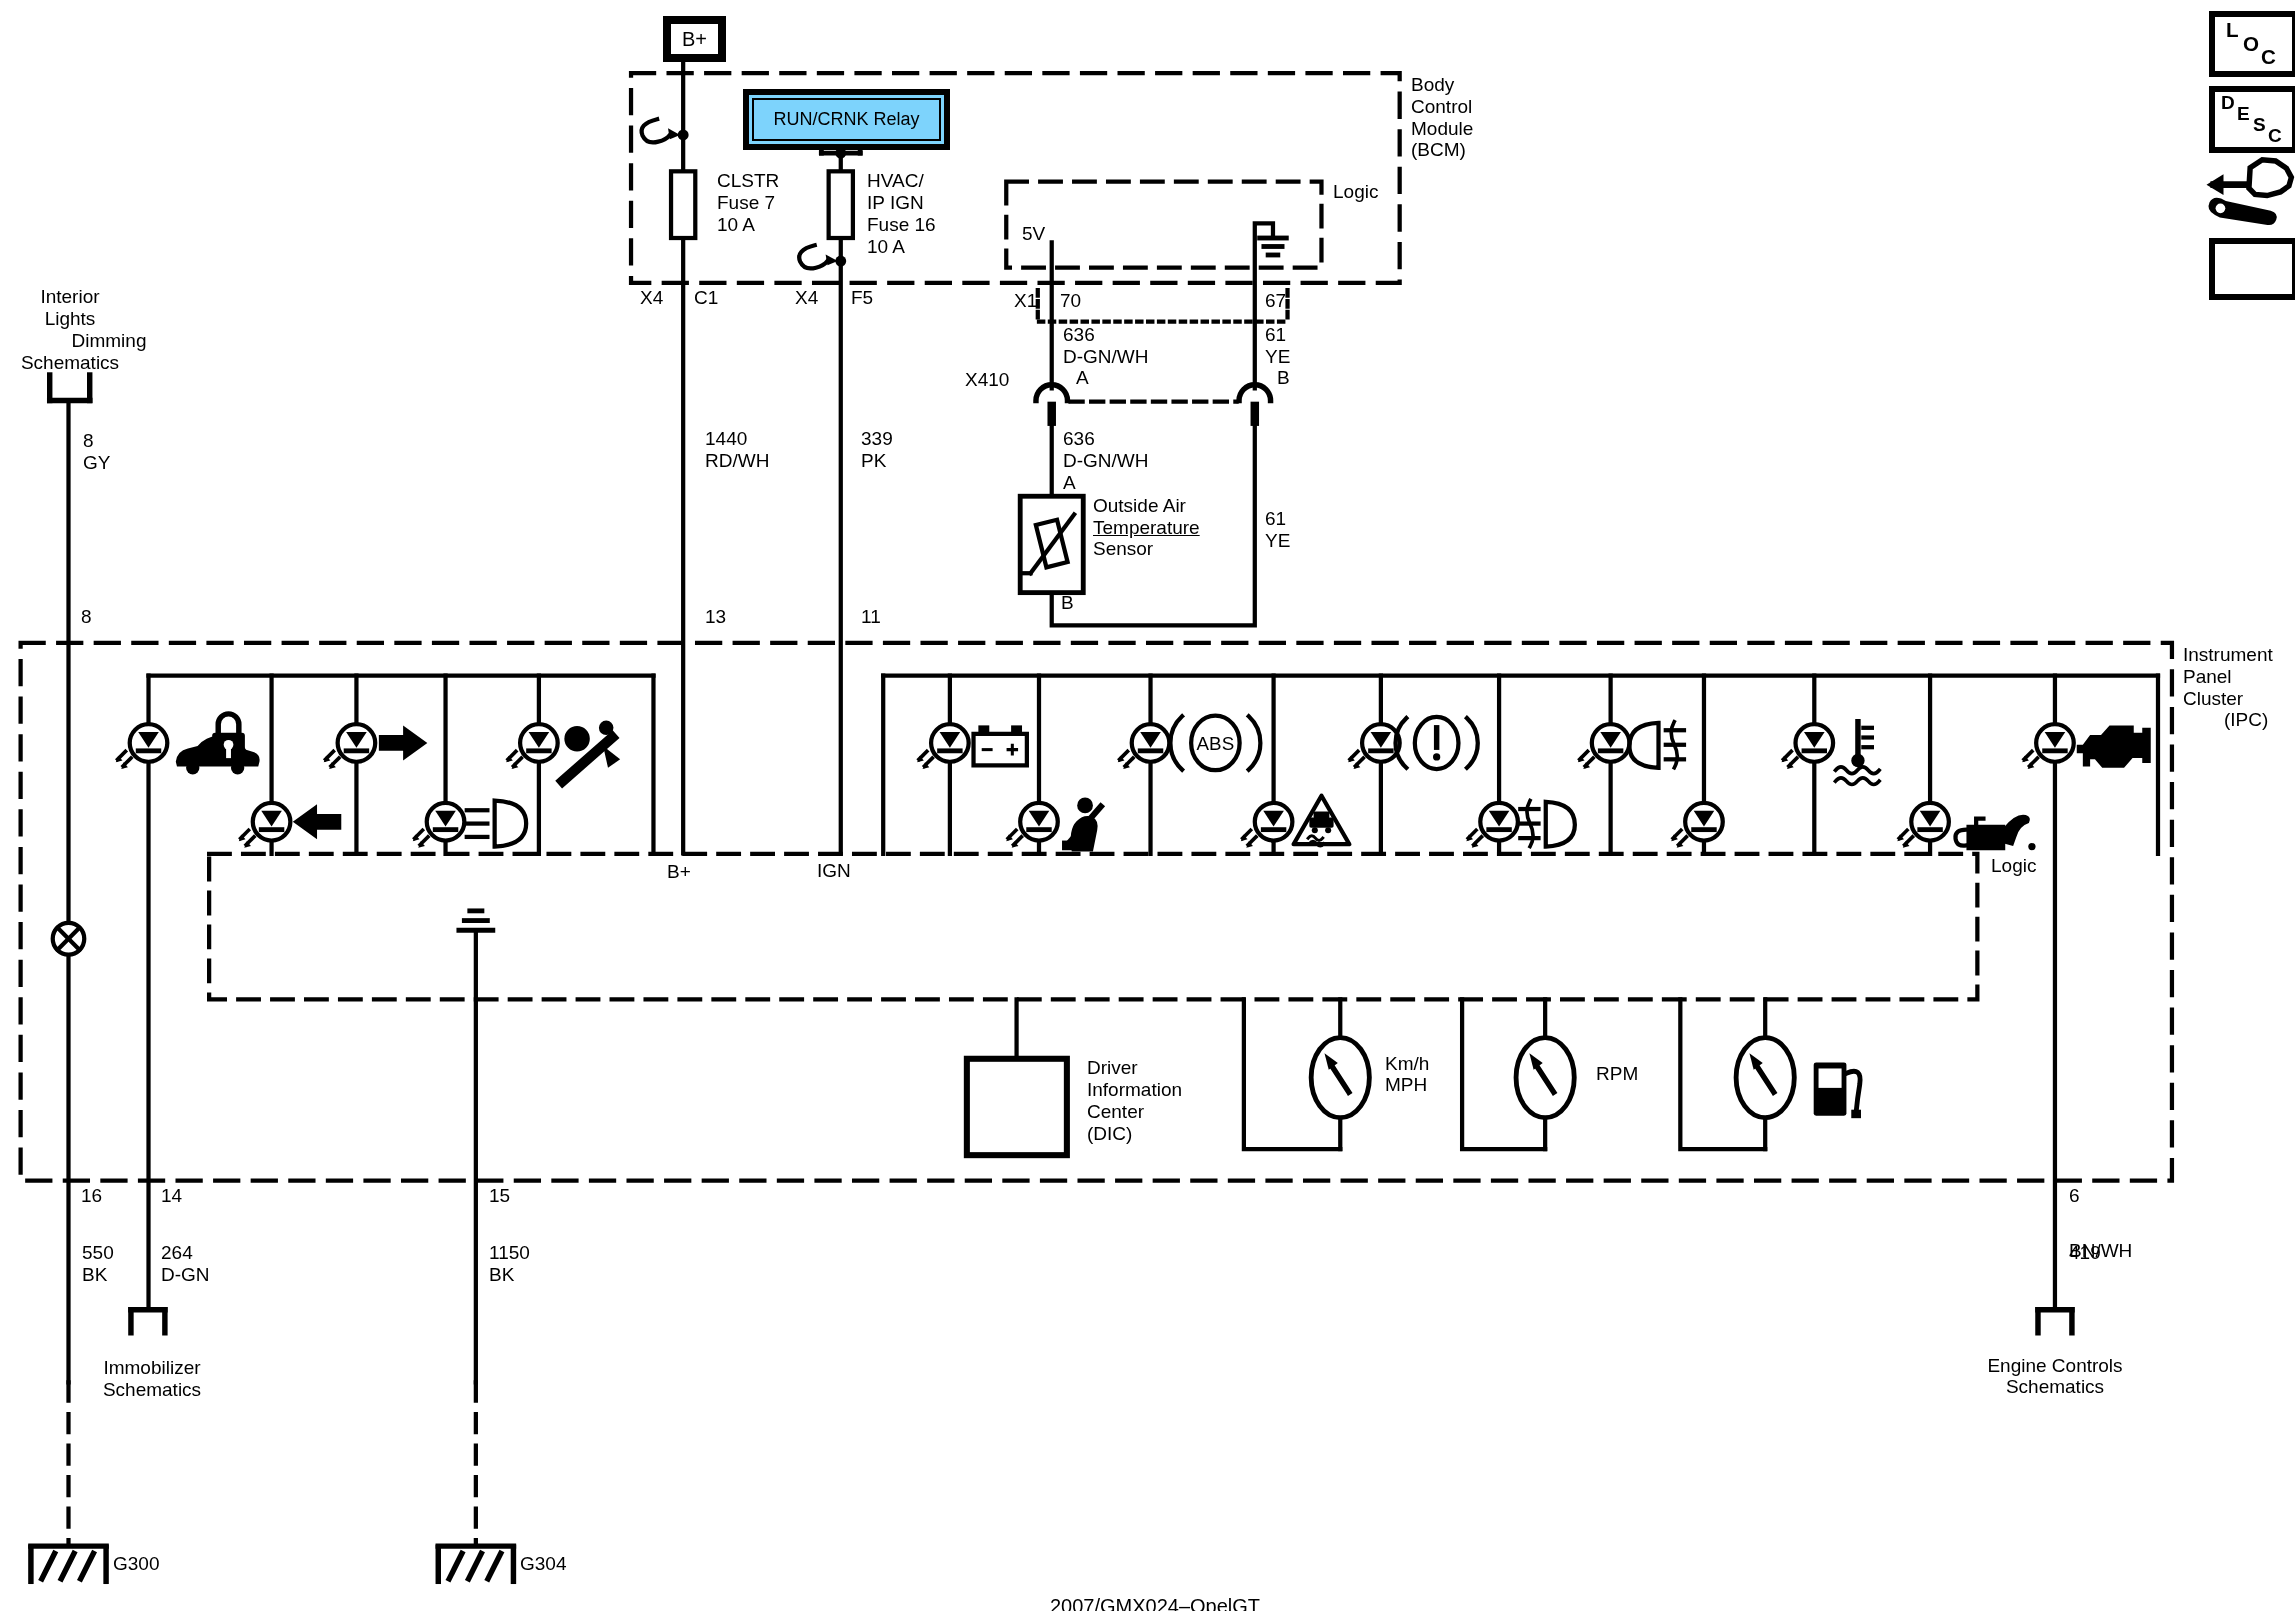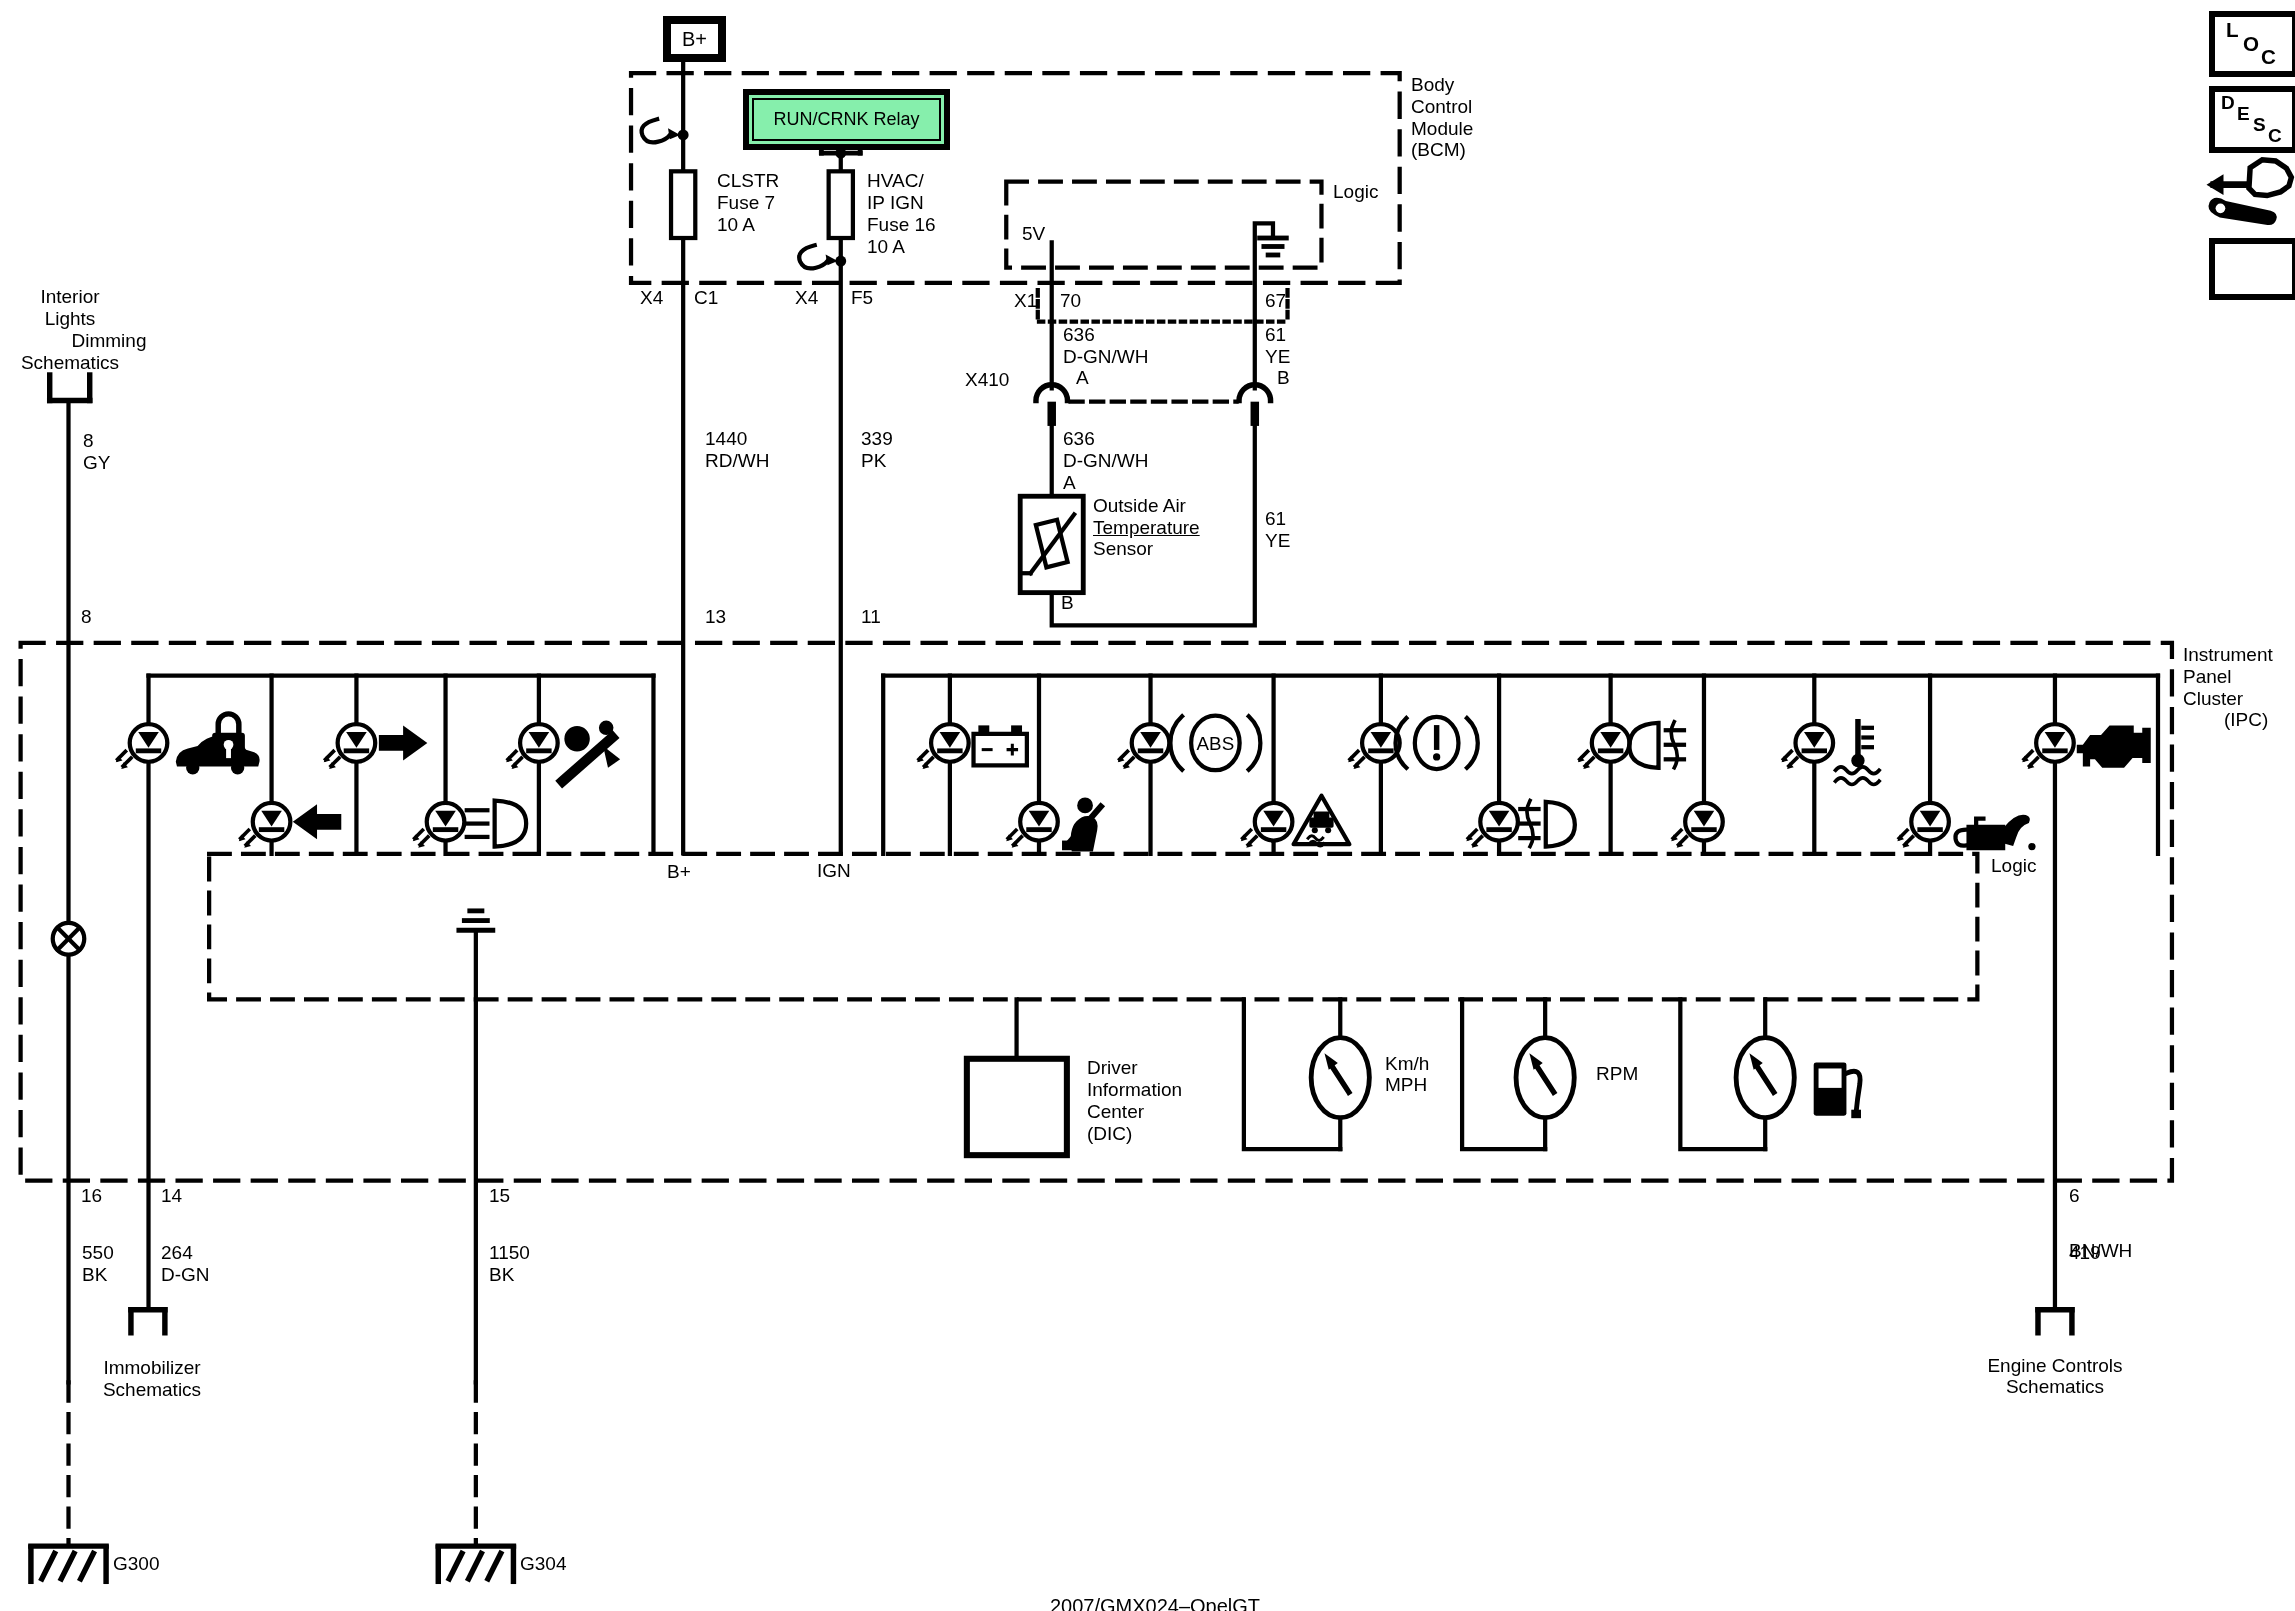--- a/index.html
+++ b/index.html
@@ -6,21 +6,21 @@
   #page{position:relative;width:2295px;height:1612px;background:#fff;overflow:hidden;
         font-family:"Liberation Sans",sans-serif;color:#000;}
   #art{position:absolute;left:0;top:0;}
   .t{position:absolute;font-size:19px;line-height:22.4px;white-space:nowrap;}
   .c{transform:translateX(-50%);}
   
   .pwr{position:absolute;left:663px;top:16px;width:63px;height:46px;background:#000;}
   .pwr .in{position:absolute;inset:8px;background:#fff;display:flex;align-items:center;justify-content:center;
            font-size:20px;}
   
-  .relay{position:absolute;left:743px;top:89px;width:195px;height:49px;border:6.7px solid #000;background:#86efac;}
+  .relay{position:absolute;left:743px;top:89px;width:195px;height:49px;border:6.7px solid #000;background:#7dd3fc;}
   .relay .in{position:absolute;inset:3px;border:2.4px solid #000;display:flex;align-items:center;justify-content:center;
              font-size:18px;}
   
   .mbox{position:absolute;border:6px solid #000;background:#fff;}
   .mletter{position:absolute;font-weight:bold;}
 </style>
 </head>
 <body>
 
 <div id="page">

